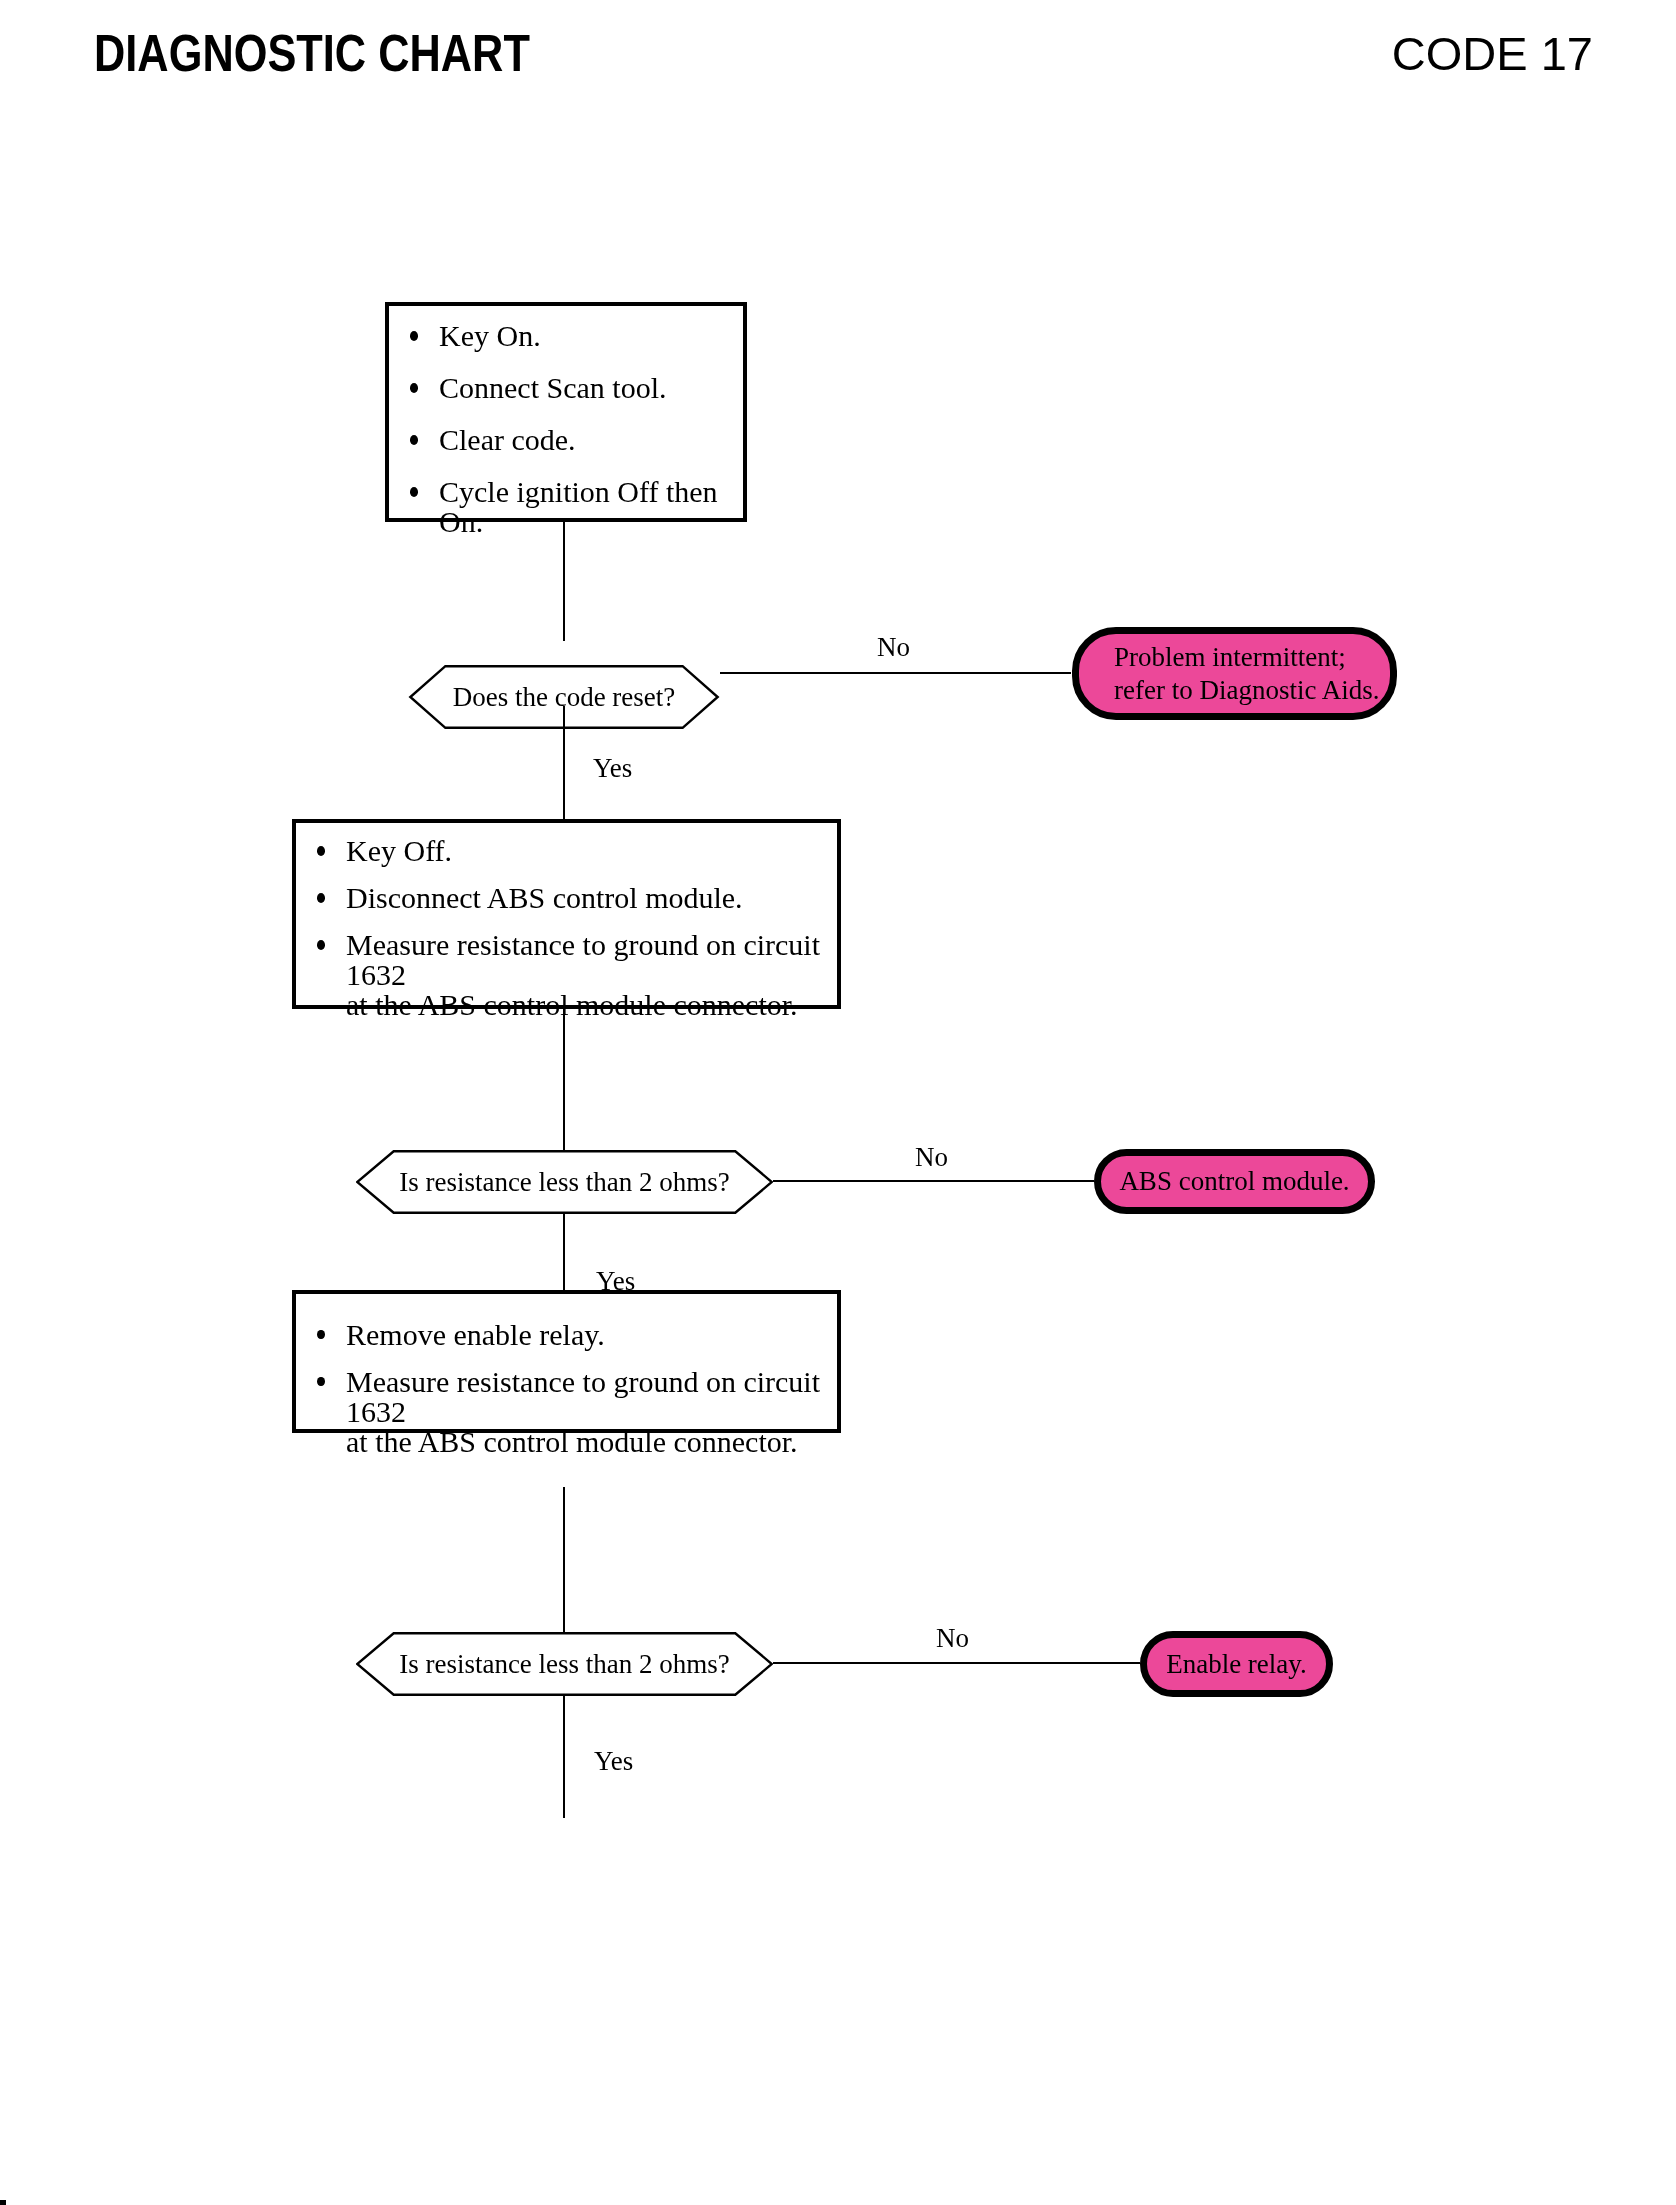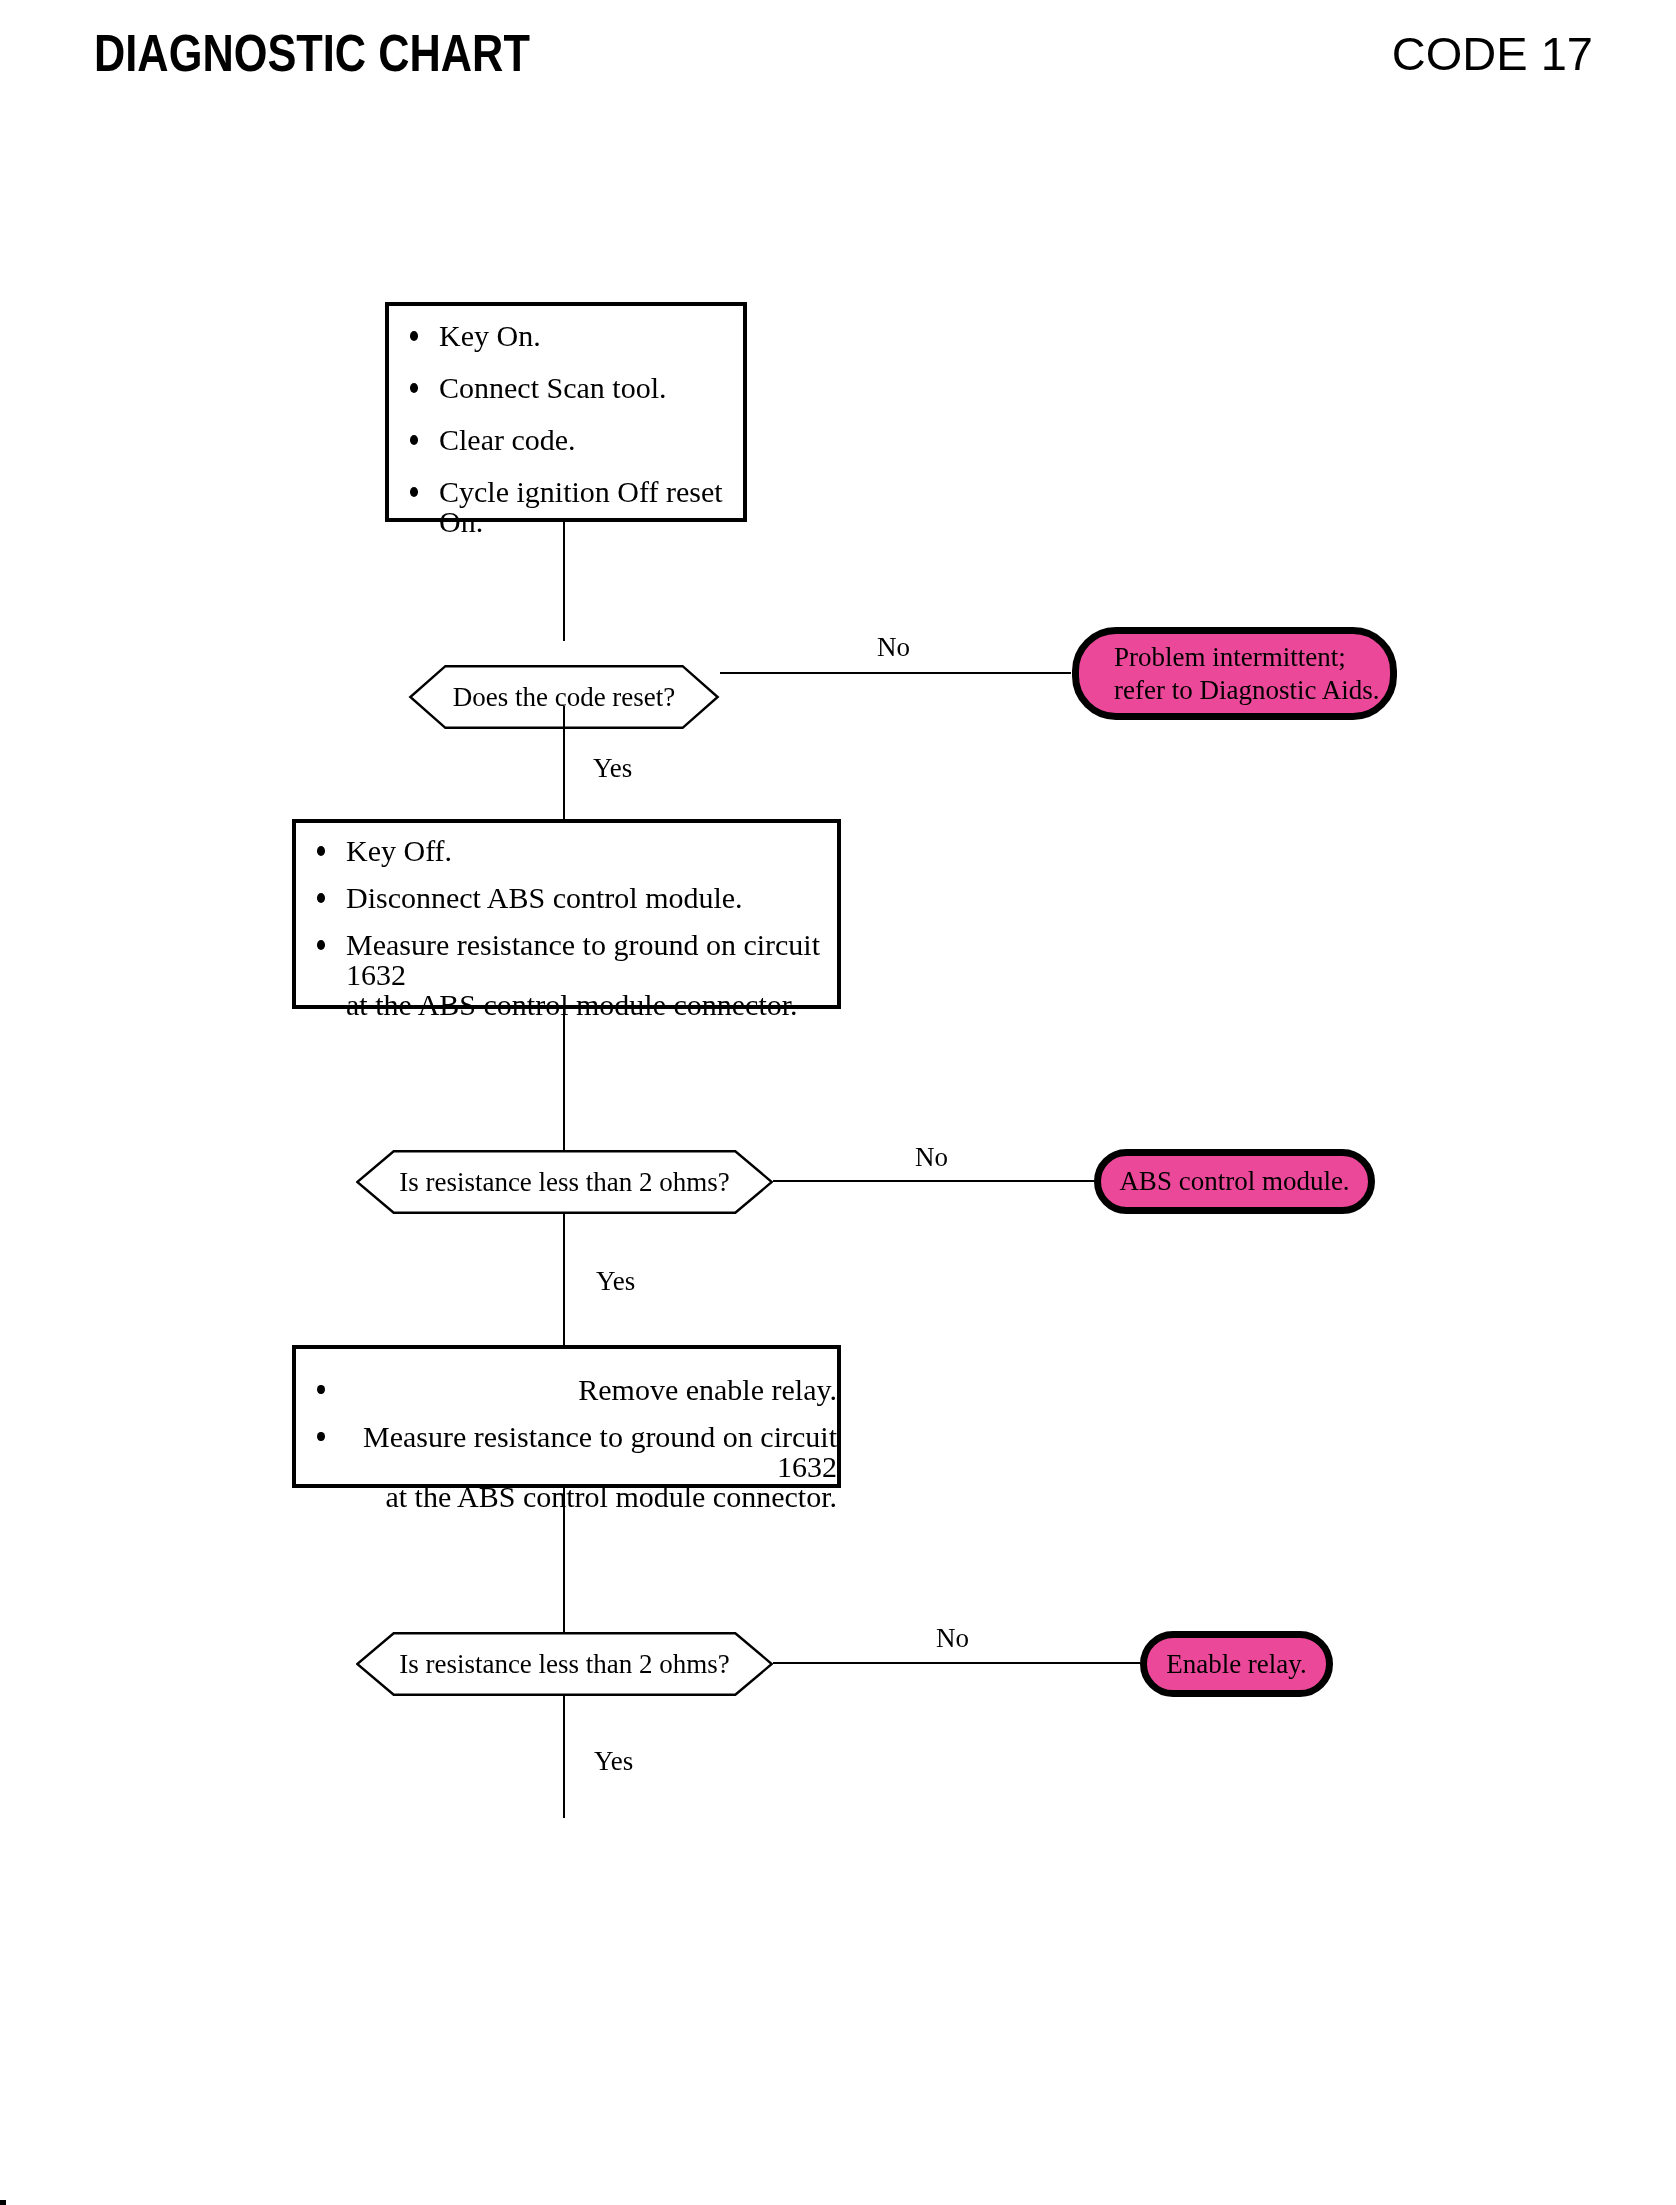--- a/index.html
+++ b/index.html
@@ -102,21 +102,21 @@
     <div class="bullet-item mb36">
       <span class="bullet"></span>
       <span class="line">Connect Scan tool.</span>
     </div>
     <div class="bullet-item mb36">
       <span class="bullet"></span>
       <span class="line">Clear code.</span>
     </div>
     <div class="bullet-item">
       <span class="bullet"></span>
-      <span class="line">Cycle ignition Off reset On.</span>
+      <span class="line">Cycle ignition Off then On.</span>
     </div>
   </div>
 
   <div class="abs vline" style="left:563px;top:522px;height:119px;"></div>
 
   <div class="abs" style="left:408px;top:665px;width:312px;height:64px;">
     <svg class="hex" width="312" height="64" viewBox="0 0 513 106">
       <polygon points="60,2 453,2 511,53 453,104 60,104 2,53" fill="#ffffff" stroke="#000000" stroke-width="4"></polygon>
     </svg>
     <div class="abs hex-label" style="left:0;top:0;width:312px;height:64px;">Does the code reset?</div>
@@ -161,21 +161,21 @@
   <div class="abs hline" style="left:773px;top:1180px;width:321px;"></div>
   <div class="abs branch-label" style="left:915px;top:1142px;">No</div>
 
   <div class="abs rrect centered" style="left:1094px;top:1149px;width:281px;height:65px;border-radius:33px;">
     <span class="rline">ABS control module.</span>
   </div>
 
   <div class="abs vline" style="left:563px;top:1214px;height:131px;"></div>
   <div class="abs branch-label" style="left:596px;top:1266px;">Yes</div>
 
-  <div class="abs box" style="left:292px;top:1345px;width:549px;height:143px;padding-top:25.5px;text-align:right;">
+  <div class="abs box" style="left:292px;top:1290px;width:549px;height:143px;padding-top:25.5px;">
     <div class="bullet-item mb28">
       <span class="bullet"></span>
       <span class="line">Remove enable relay.</span>
     </div>
     <div class="bullet-item">
       <span class="bullet"></span>
       <span class="line">Measure resistance to ground on circuit 1632</span>
       <span class="line">at the ABS control module connector.</span>
     </div>
   </div>

